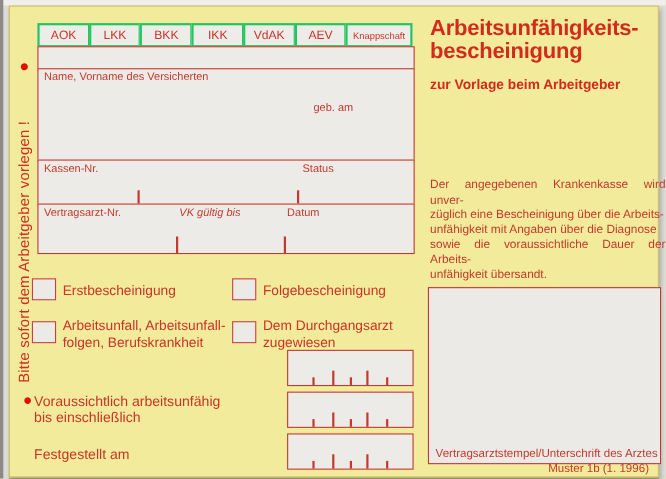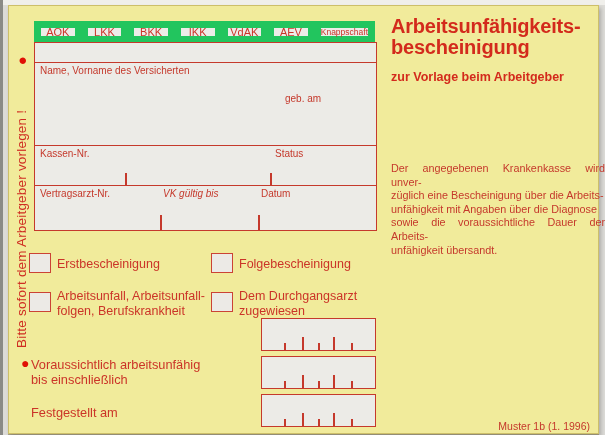--- a/index.html
+++ b/index.html
@@ -9,21 +9,21 @@
   .paper{position:absolute;left:8px;top:5px;width:589px;height:427px;
     background:#f1eb9b;border:1px solid #cdbf6a;
     box-shadow:0 2px 0 rgba(110,98,50,.45),2px 3px 4px rgba(0,0,0,.22);}
   
   .v-note{position:absolute;left:4px;top:342px;width:292px;height:16px;
     transform:rotate(-90deg);transform-origin:0 0;display:flex;align-items:center;
     justify-content:space-between;color:#cf2d22;font-size:13.5px;letter-spacing:.2px;white-space:nowrap;}
   .v-dot{color:#e01005;font-size:15px;line-height:1;}
   
   .icells{position:absolute;left:25px;top:15px;width:341px;height:22px;display:flex;}
-  .icell{flex:1;margin-left:-1px;border:7px solid #22c55e;background:#edece8;
+  .icell{flex:1;margin-left:-1px;border:2px solid #22c55e;background:#edece8;
     color:#cb3428;font-size:11px;display:flex;align-items:center;justify-content:center;}
   .icell:first-child{margin-left:0;}
   .icell.small{flex:1.3;font-size:8.5px;}
   
   .fbox{position:absolute;background:#ecebe7;border:1px solid #c5392c;}
   .flabel{position:absolute;font-size:10px;color:#c5392c;white-space:nowrap;}
   .vtick{position:absolute;bottom:0;width:1.5px;background:#c5392c;}
   
   .title{position:absolute;left:382px;top:10px;margin:0;font-size:20px;font-weight:bold;
     line-height:1.05;color:#d32a1c;letter-spacing:-.2px;white-space:pre-line;}
@@ -134,16 +134,19 @@
     <div class="dtick d5"></div>
   </div>
   <div class="dbox" style="top:388px;">
     <div class="dtick d1"></div>
     <div class="dtick d2"></div>
     <div class="dtick d3"></div>
     <div class="dtick d4"></div>
     <div class="dtick d5"></div>
   </div>
 
+  <div class="stamp">
+    <span class="stamp-label">Vertragsarztstempel/Unterschrift des Arztes</span>
+  </div>
 
   <div class="footer">Muster 1b (1. 1996)</div>
 
 </div>
 
 </body></html>

